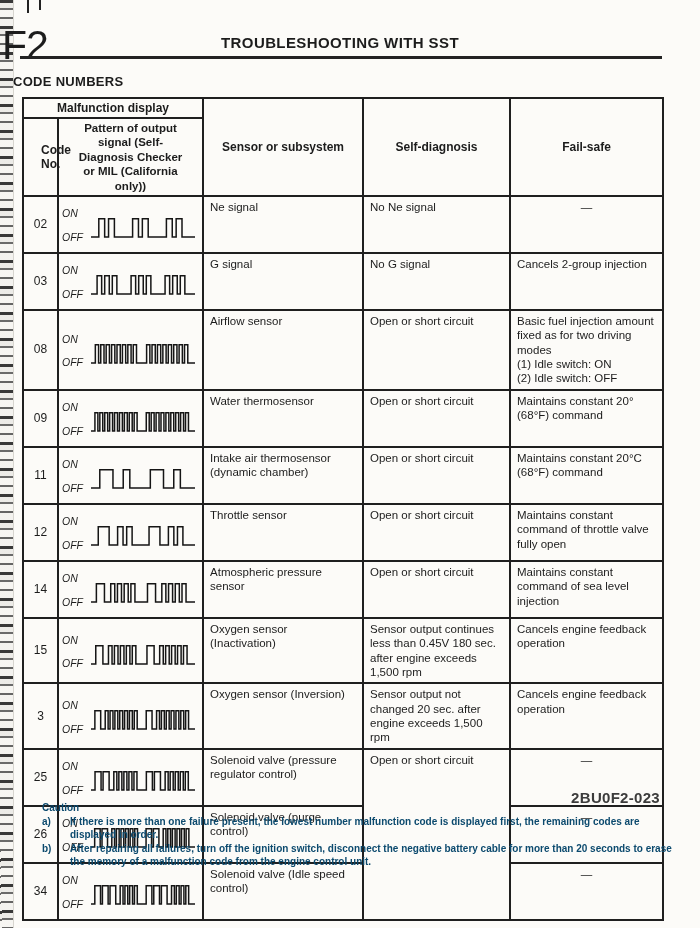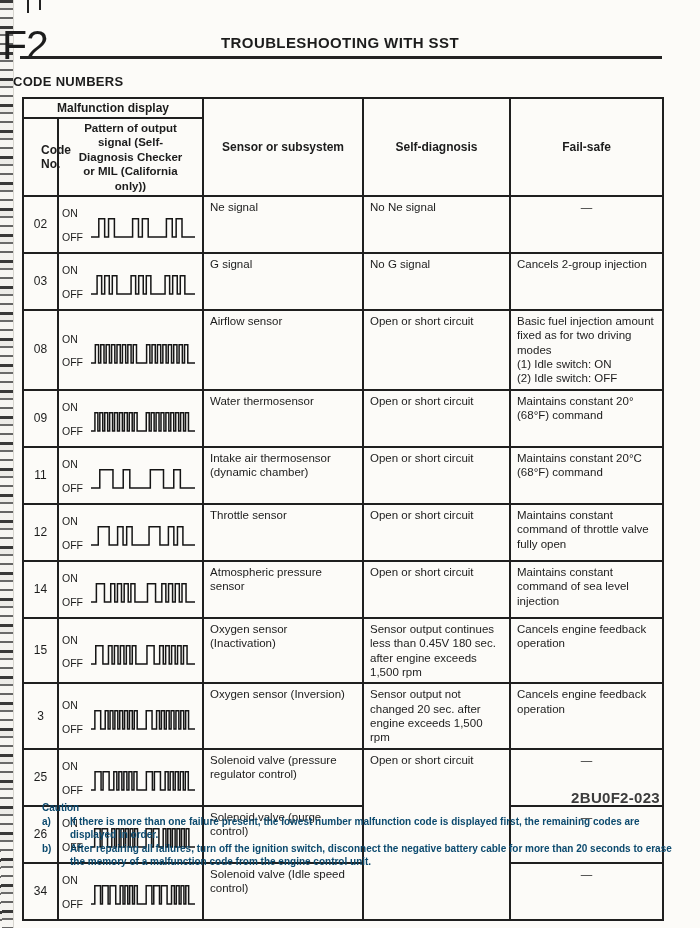--- a/index.html
+++ b/index.html
@@ -70,21 +70,21 @@
   col.c-sensor{width:160px;}
   col.c-self{width:147px;}
   col.c-fail{width:153px;}
 
   .codes-table td{height:47px;line-height:1.25;}
   td.code-cell{text-align:center;vertical-align:middle;font-size:12px;}
   td.pattern-cell{vertical-align:middle;padding:4px 3px;}
   td.text-cell{white-space:pre-line;}
   td.dash-cell{text-align:center;}
 
-  .wave-wrap{display:flex;align-items:stretch;gap:3px;}
+  .wave-wrap{display:flex;align-items:stretch;gap:3px;font-style:italic;}
   .wave-labels{
     display:flex;flex-direction:column;justify-content:space-between;
     font-size:10.5px;height:34px;flex:0 0 26px;line-height:1;
     padding-top:2px;
   }
   .wave-svg{margin-top:8px;}
 
   .figure-ref{
     position:absolute;right:40px;top:789px;
     font-size:15px;font-weight:bold;color:#3c3c3c;letter-spacing:.3px;

